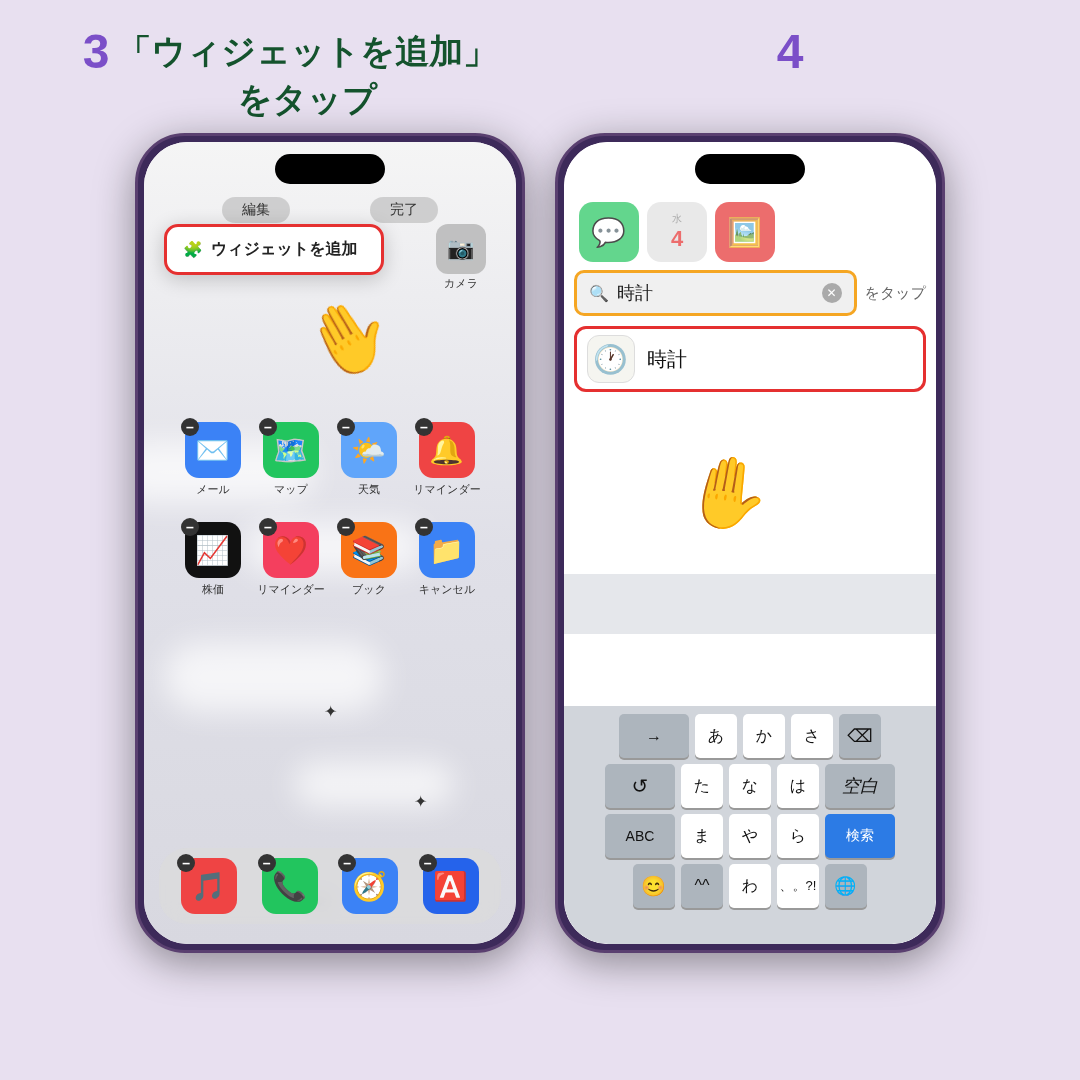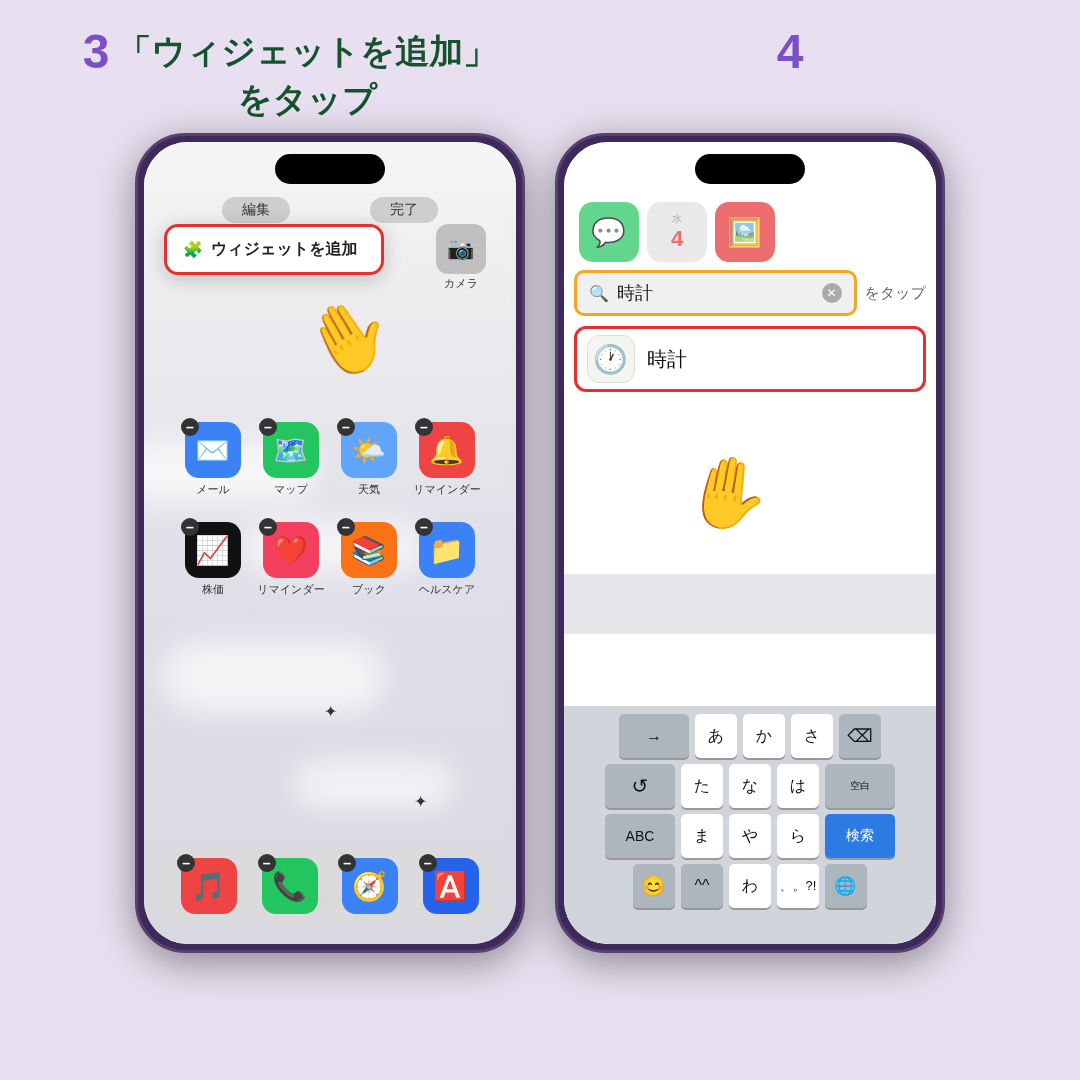--- a/index.html
+++ b/index.html
@@ -364,21 +364,21 @@
               <span class="minus-badge">–</span>
               <span>📚</span>
             </div>
             <span class="app-label">ブック</span>
           </div>
           <div class="app-icon-wrap">
             <div class="app-icon" style="background:#3b82f6;">
               <span class="minus-badge">–</span>
               <span>📁</span>
             </div>
-            <span class="app-label">ヘルスケア</span>
+            <span class="app-label">キャンセル</span>
           </div>
         </div>
 
         <div style="position:absolute;top:155px;left:160px;z-index:40;font-size:70px;transform:rotate(-30deg) scaleX(-1);">🤚</div>
 
         <div class="dock">
           <div class="dock-icon" style="background:#ef4444;">
             <span class="minus-badge">–</span>
             🎵
           </div>
@@ -446,21 +446,21 @@
               <div class="key">か</div>
               <div class="key">さ</div>
               <div class="key dark" style="font-size:18px;">⌫</div>
             </div>
 
             <div class="keyboard-row">
               <div class="key dark wide" style="font-size:20px;">↺</div>
               <div class="key">た</div>
               <div class="key">な</div>
               <div class="key">は</div>
-              <div class="key dark wide" style="font-size:10px;">空白</div>
+              <div class="key dark wide" style="font-size:18px;font-style:italic;">空白</div>
             </div>
 
             <div class="keyboard-row">
               <div class="key dark wide" style="font-size:14px;">ABC</div>
               <div class="key">ま</div>
               <div class="key">や</div>
               <div class="key">ら</div>
               <div class="key blue" style="font-size:14px;">検索</div>
             </div>
 

